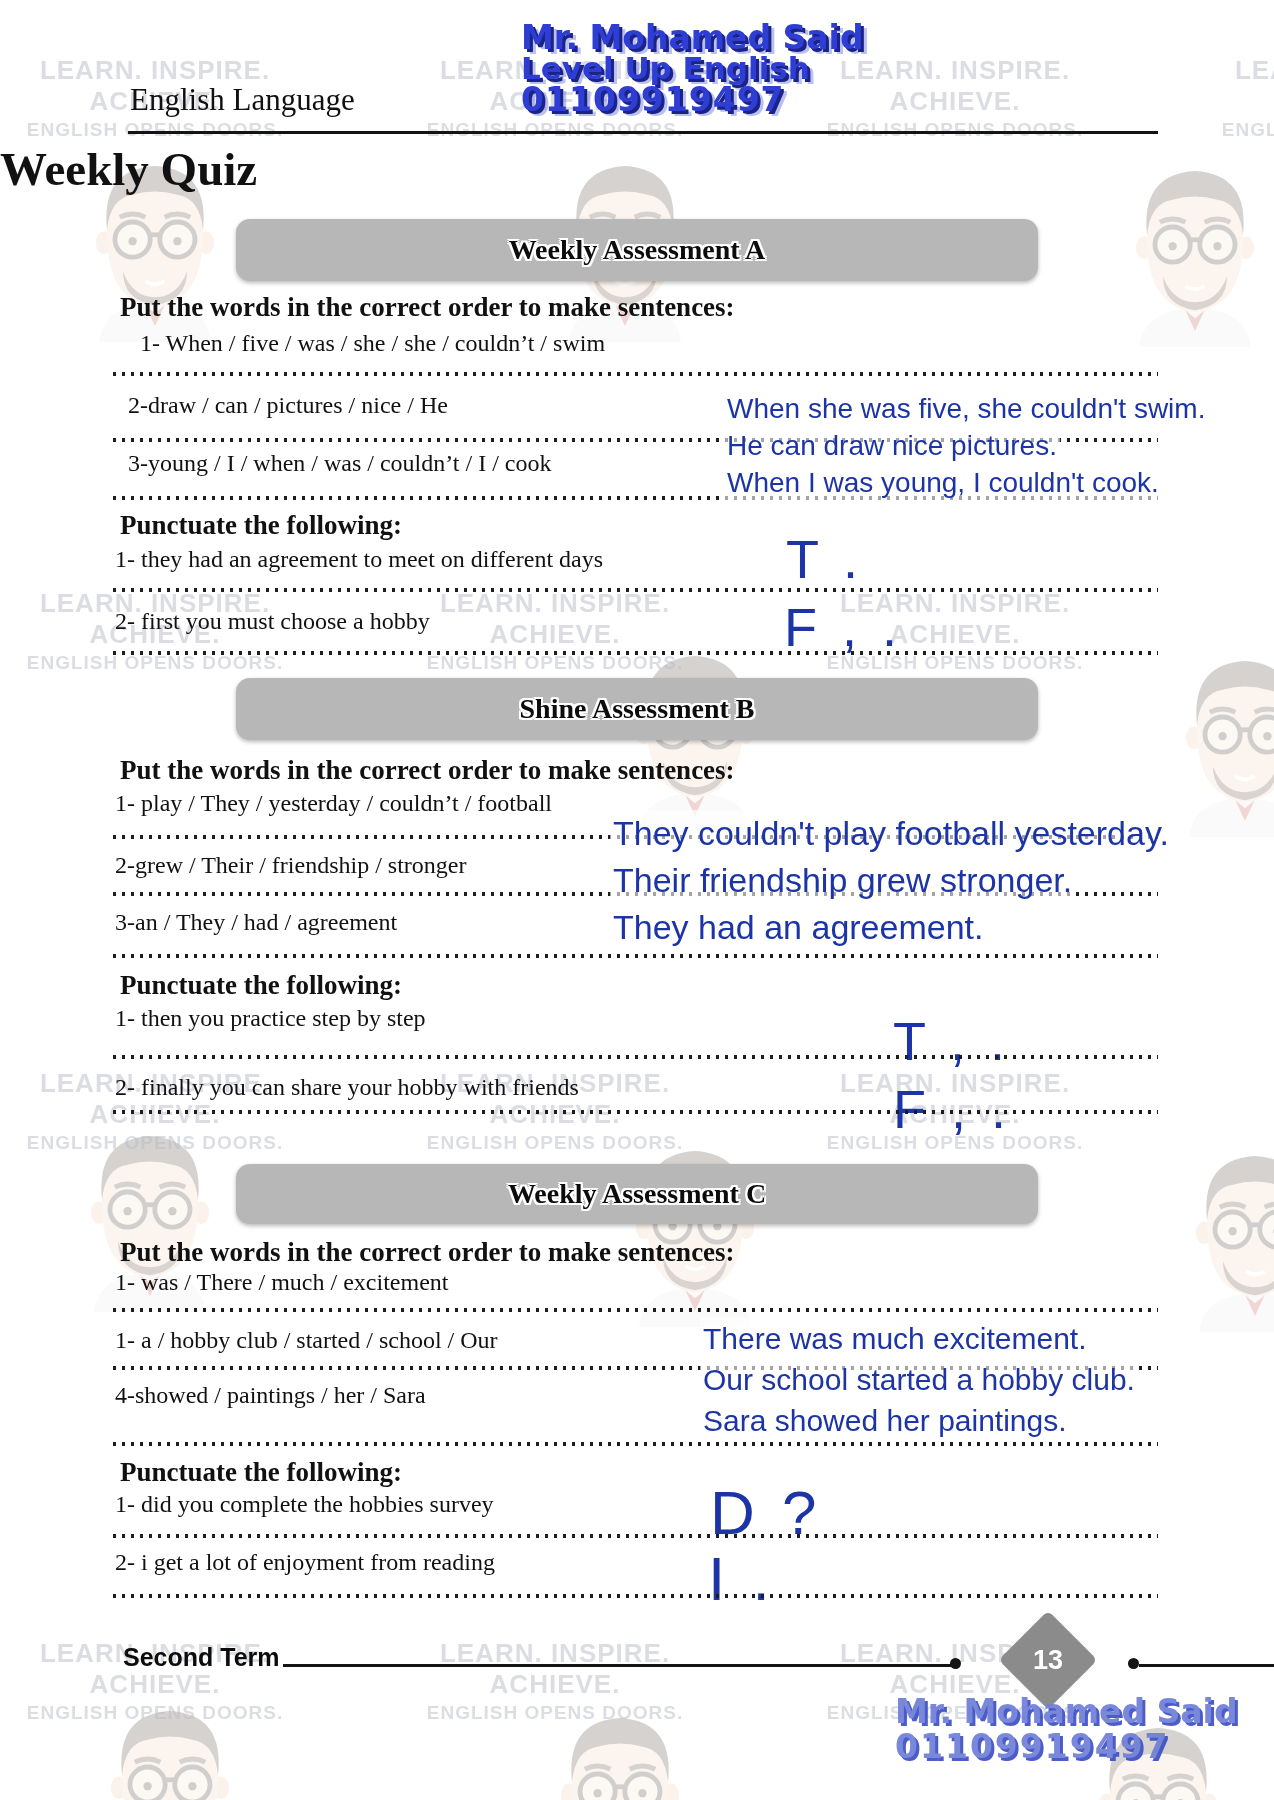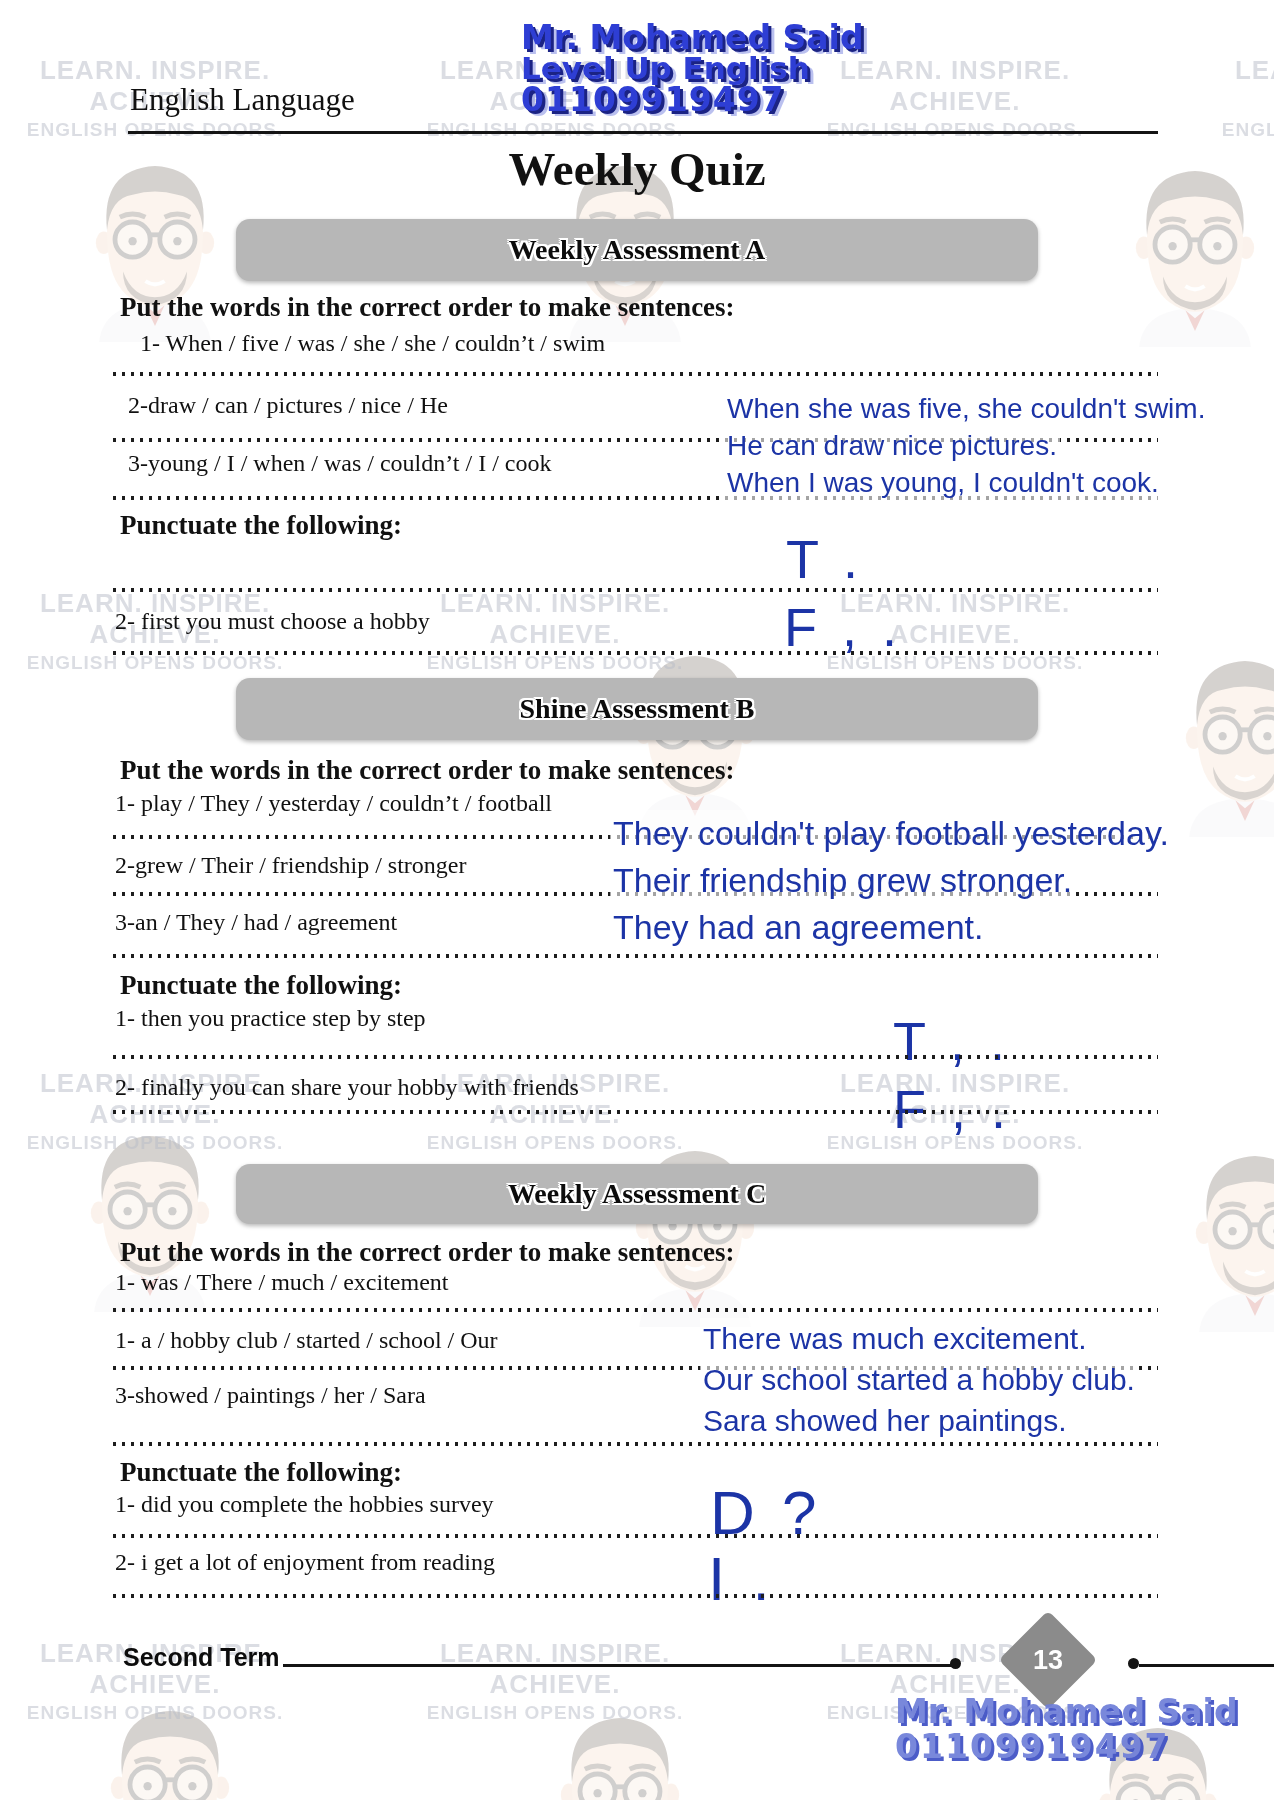--- a/index.html
+++ b/index.html
@@ -16,21 +16,21 @@
   
   .brand-top{position:absolute;left:521px;top:22px;font-family:"DejaVu Sans",sans-serif;
       font-weight:bold;color:#2e3ed4;line-height:31px;
       text-shadow:3px 3px 0 #1b2384, 6px 5px 0 rgba(130,140,225,0.55);}
   .brand-top .b1{font-size:33px;}
   .brand-top .b2{font-size:31px;}
   .brand-top .b3{font-size:33px;letter-spacing:1px;}
   .subject{position:absolute;left:130px;top:82px;font-size:31px;}
   .unit{position:absolute;right:117px;top:82px;font-size:31px;}
   .rule{position:absolute;left:128px;top:131px;width:1030px;height:3px;background:#141414;}
-  .quiz-title{position:absolute;left:0;top:142px;width:1274px;text-align:center;
+  .quiz-title{position:absolute;left:0;top:142px;width:1274px;
       font-size:47px;font-weight:bold;}
 
   
   .secbox{position:absolute;left:236px;width:802px;height:62px;background:#b7b7b7;
       border-radius:14px;box-shadow:0 2px 4px rgba(0,0,0,.28);}
   .secbox .t{display:block;text-align:center;font-size:28px;font-weight:bold;line-height:62px;color:#0c0c0c;
       text-shadow:-2px -2px 0 #fff,2px -2px 0 #fff,-2px 2px 0 #fff,2px 2px 0 #fff,0 -2px 0 #fff,0 2px 0 #fff,-2px 0 0 #fff,2px 0 0 #fff;}
 
   .instr{position:absolute;left:112px;font-size:27px;font-weight:bold;margin-left:8px;}
   .item{position:absolute;font-size:24px;}
@@ -201,20 +201,21 @@
   <div class="item" style="left:128px;top:392px">2-draw / can / pictures / nice / He</div>
   <div class="dotline" style="top:438px"></div>
   <div class="item" style="left:128px;top:450px">3-young / I / when / was / couldn’t / I / cook</div>
   <div class="dotline" style="top:496px"></div>
   <div class="ans" style="left:724px;top:390px;font-size:28px;line-height:37px">
     <div class="line">When she was five, she couldn't swim.</div>
     <div class="line">He can draw nice pictures.</div>
     <div class="line">When I was young, I couldn't cook.</div>
   </div>
   <div class="instr" style="top:510px">Punctuate the following:</div>
+  <div class="item" style="left:115px;top:546px">1- they had an agreement to meet on different days</div>
   <div class="bigans" style="left:786px;top:532px">T .</div>
   <div class="dotline" style="top:588px"></div>
   <div class="item" style="left:115px;top:608px">2- first you must choose a hobby</div>
   <div class="bigans" style="left:784px;top:600px">F , .</div>
   <div class="dotline" style="top:651px"></div>
 
   <div class="secbox" style="top:678px">
     <span class="t">Shine Assessment B</span>
   </div>
   <div class="instr" style="top:755px">Put the words in the correct order to make sentences:</div>
@@ -238,21 +239,21 @@
   <div class="dotline" style="top:1110px"></div>
 
   <div class="secbox" style="top:1164px;height:60px">
     <span class="t" style="line-height:60px">Weekly Assessment C</span>
   </div>
   <div class="instr" style="top:1237px">Put the words in the correct order to make sentences:</div>
   <div class="item" style="left:115px;top:1269px">1- was / There / much / excitement</div>
   <div class="dotline" style="top:1308px"></div>
   <div class="item" style="left:115px;top:1327px">1- a / hobby club / started / school / Our</div>
   <div class="dotline" style="top:1366px"></div>
-  <div class="item" style="left:115px;top:1382px">3-showed / paintings / her / Sara</div>
+  <div class="item" style="left:115px;top:1382px">4-showed / paintings / her / Sara</div>
   <div class="dotline" style="top:1442px"></div>
   <div class="ans" style="left:700px;top:1318px;font-size:30px;line-height:41px">
     <div class="line">There was much excitement.</div>
     <div class="line">Our school started a hobby club.</div>
     <div class="line">Sara showed her paintings.</div>
   </div>
   <div class="instr" style="top:1457px">Punctuate the following:</div>
   <div class="item" style="left:115px;top:1491px">1- did you complete the hobbies survey</div>
   <div class="bigans" style="left:710px;top:1482px;font-size:62px">D ?</div>
   <div class="dotline" style="top:1534px"></div>

